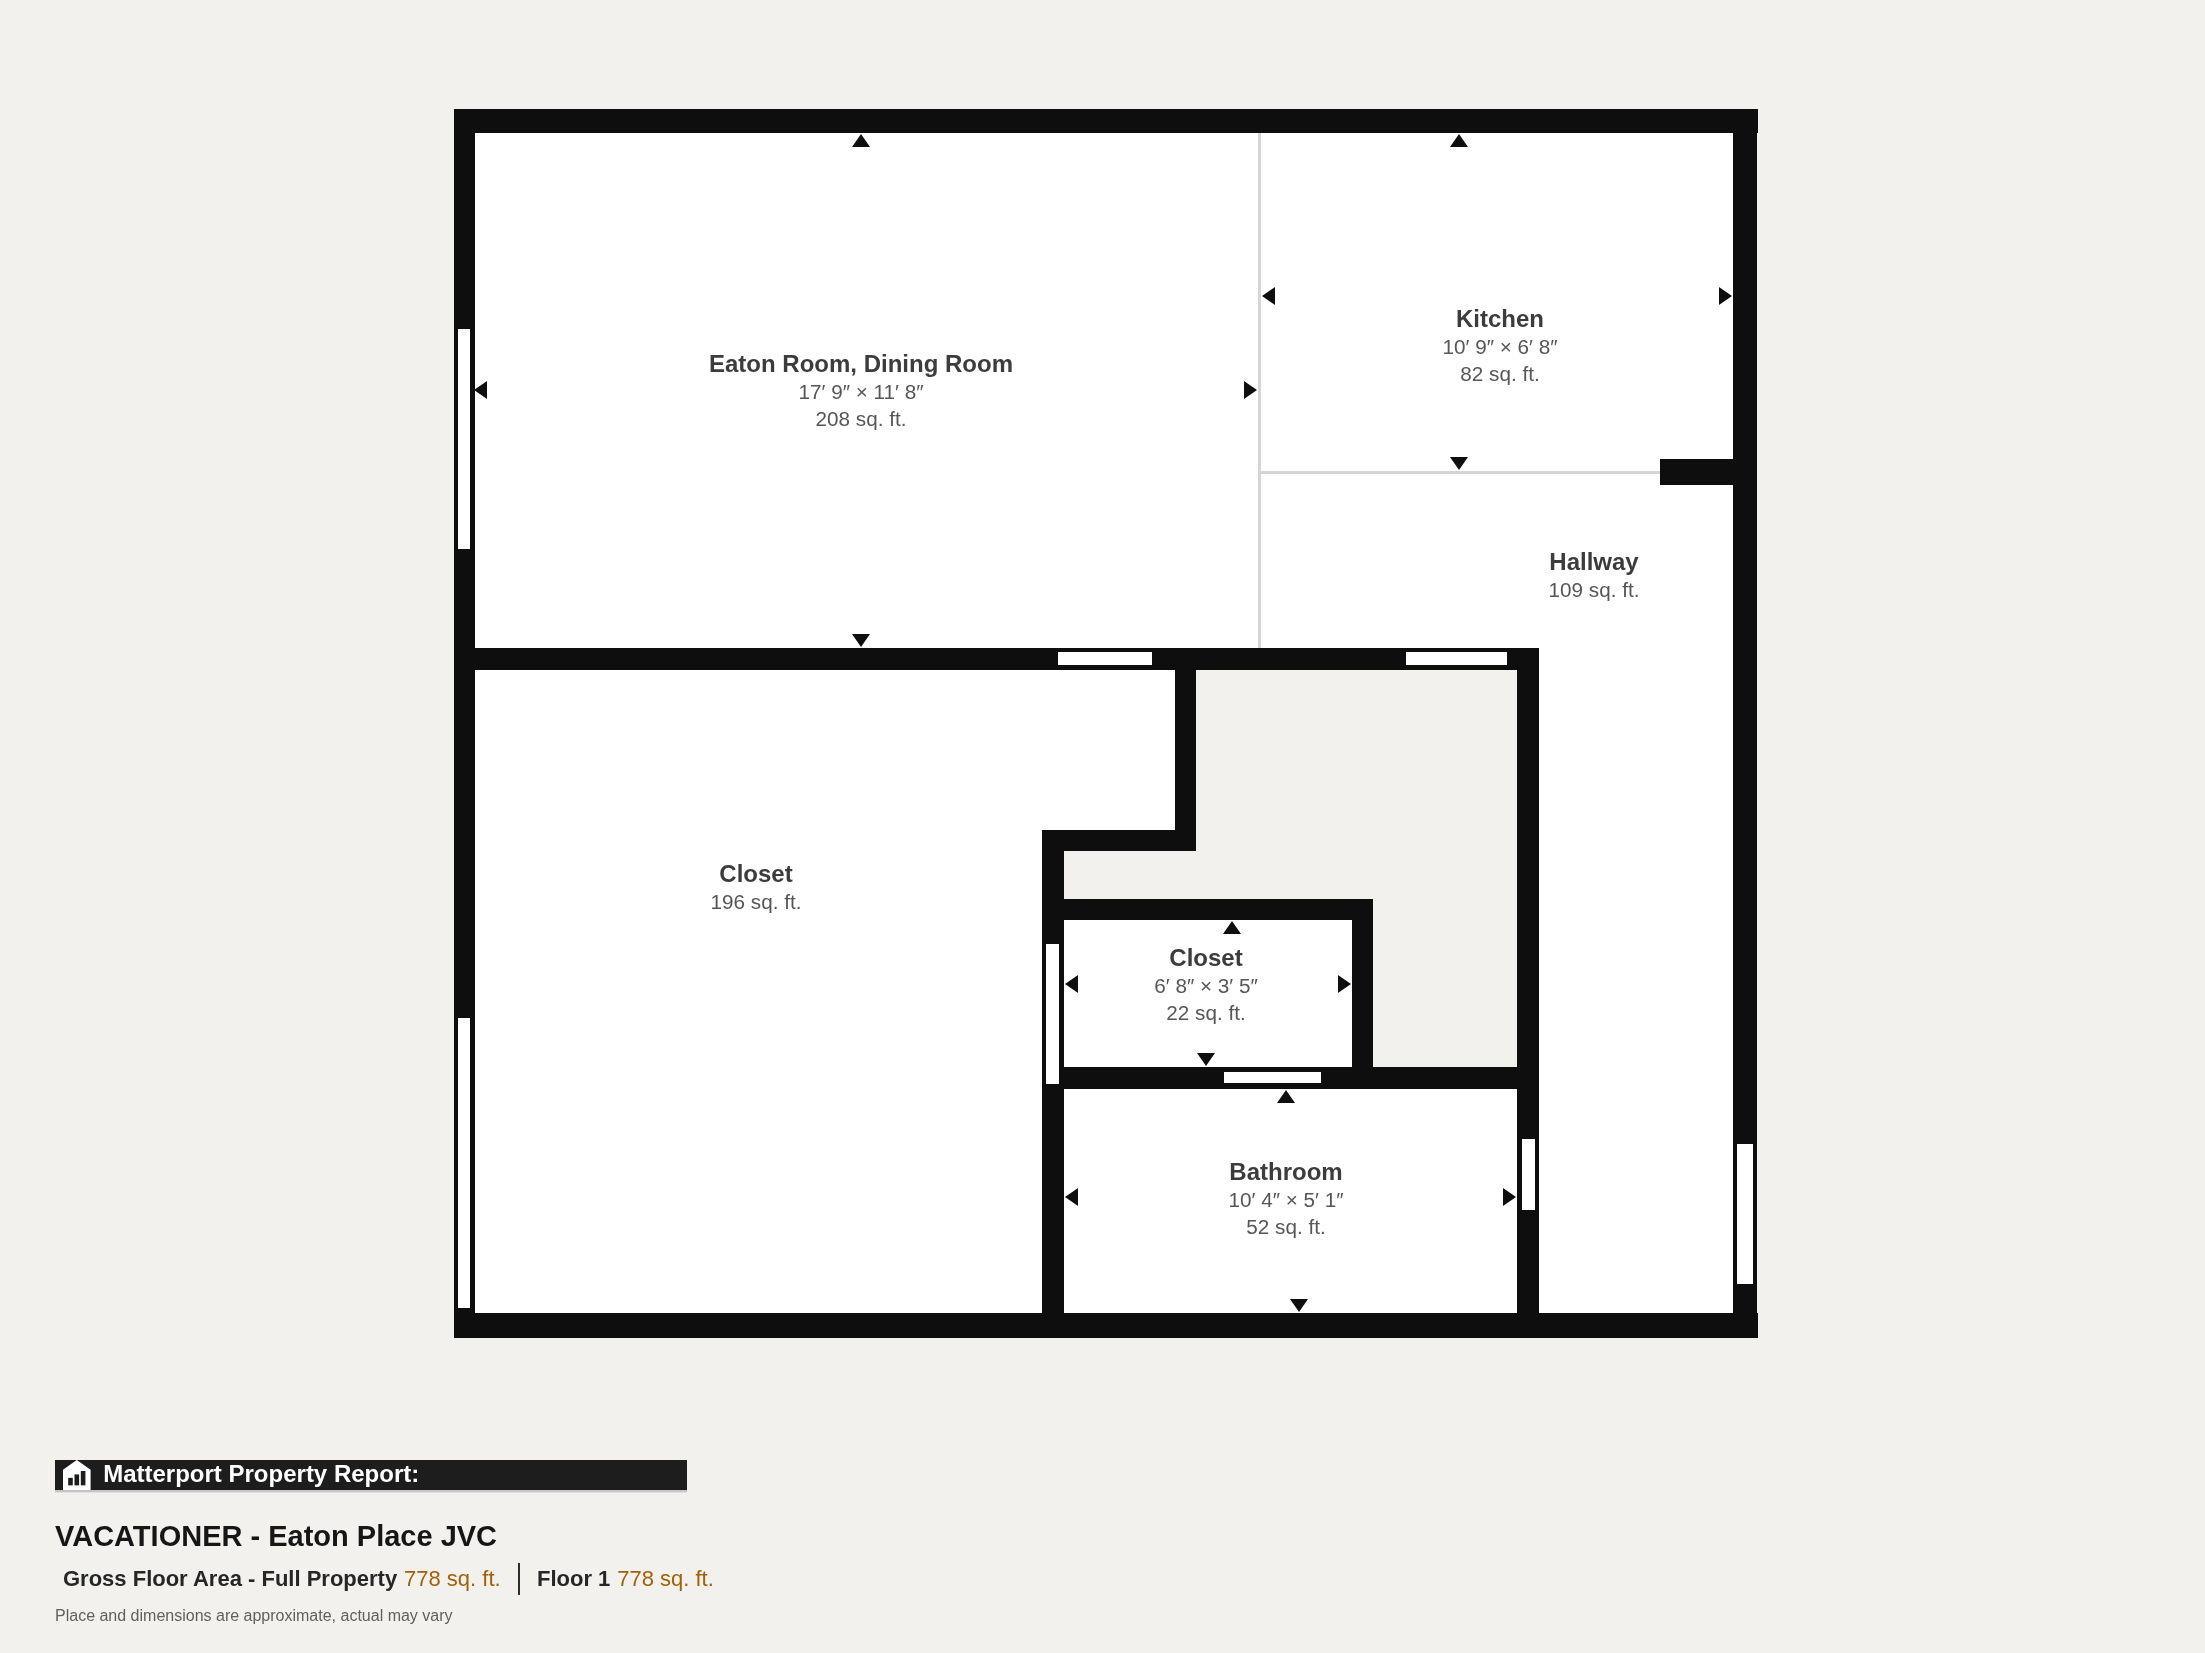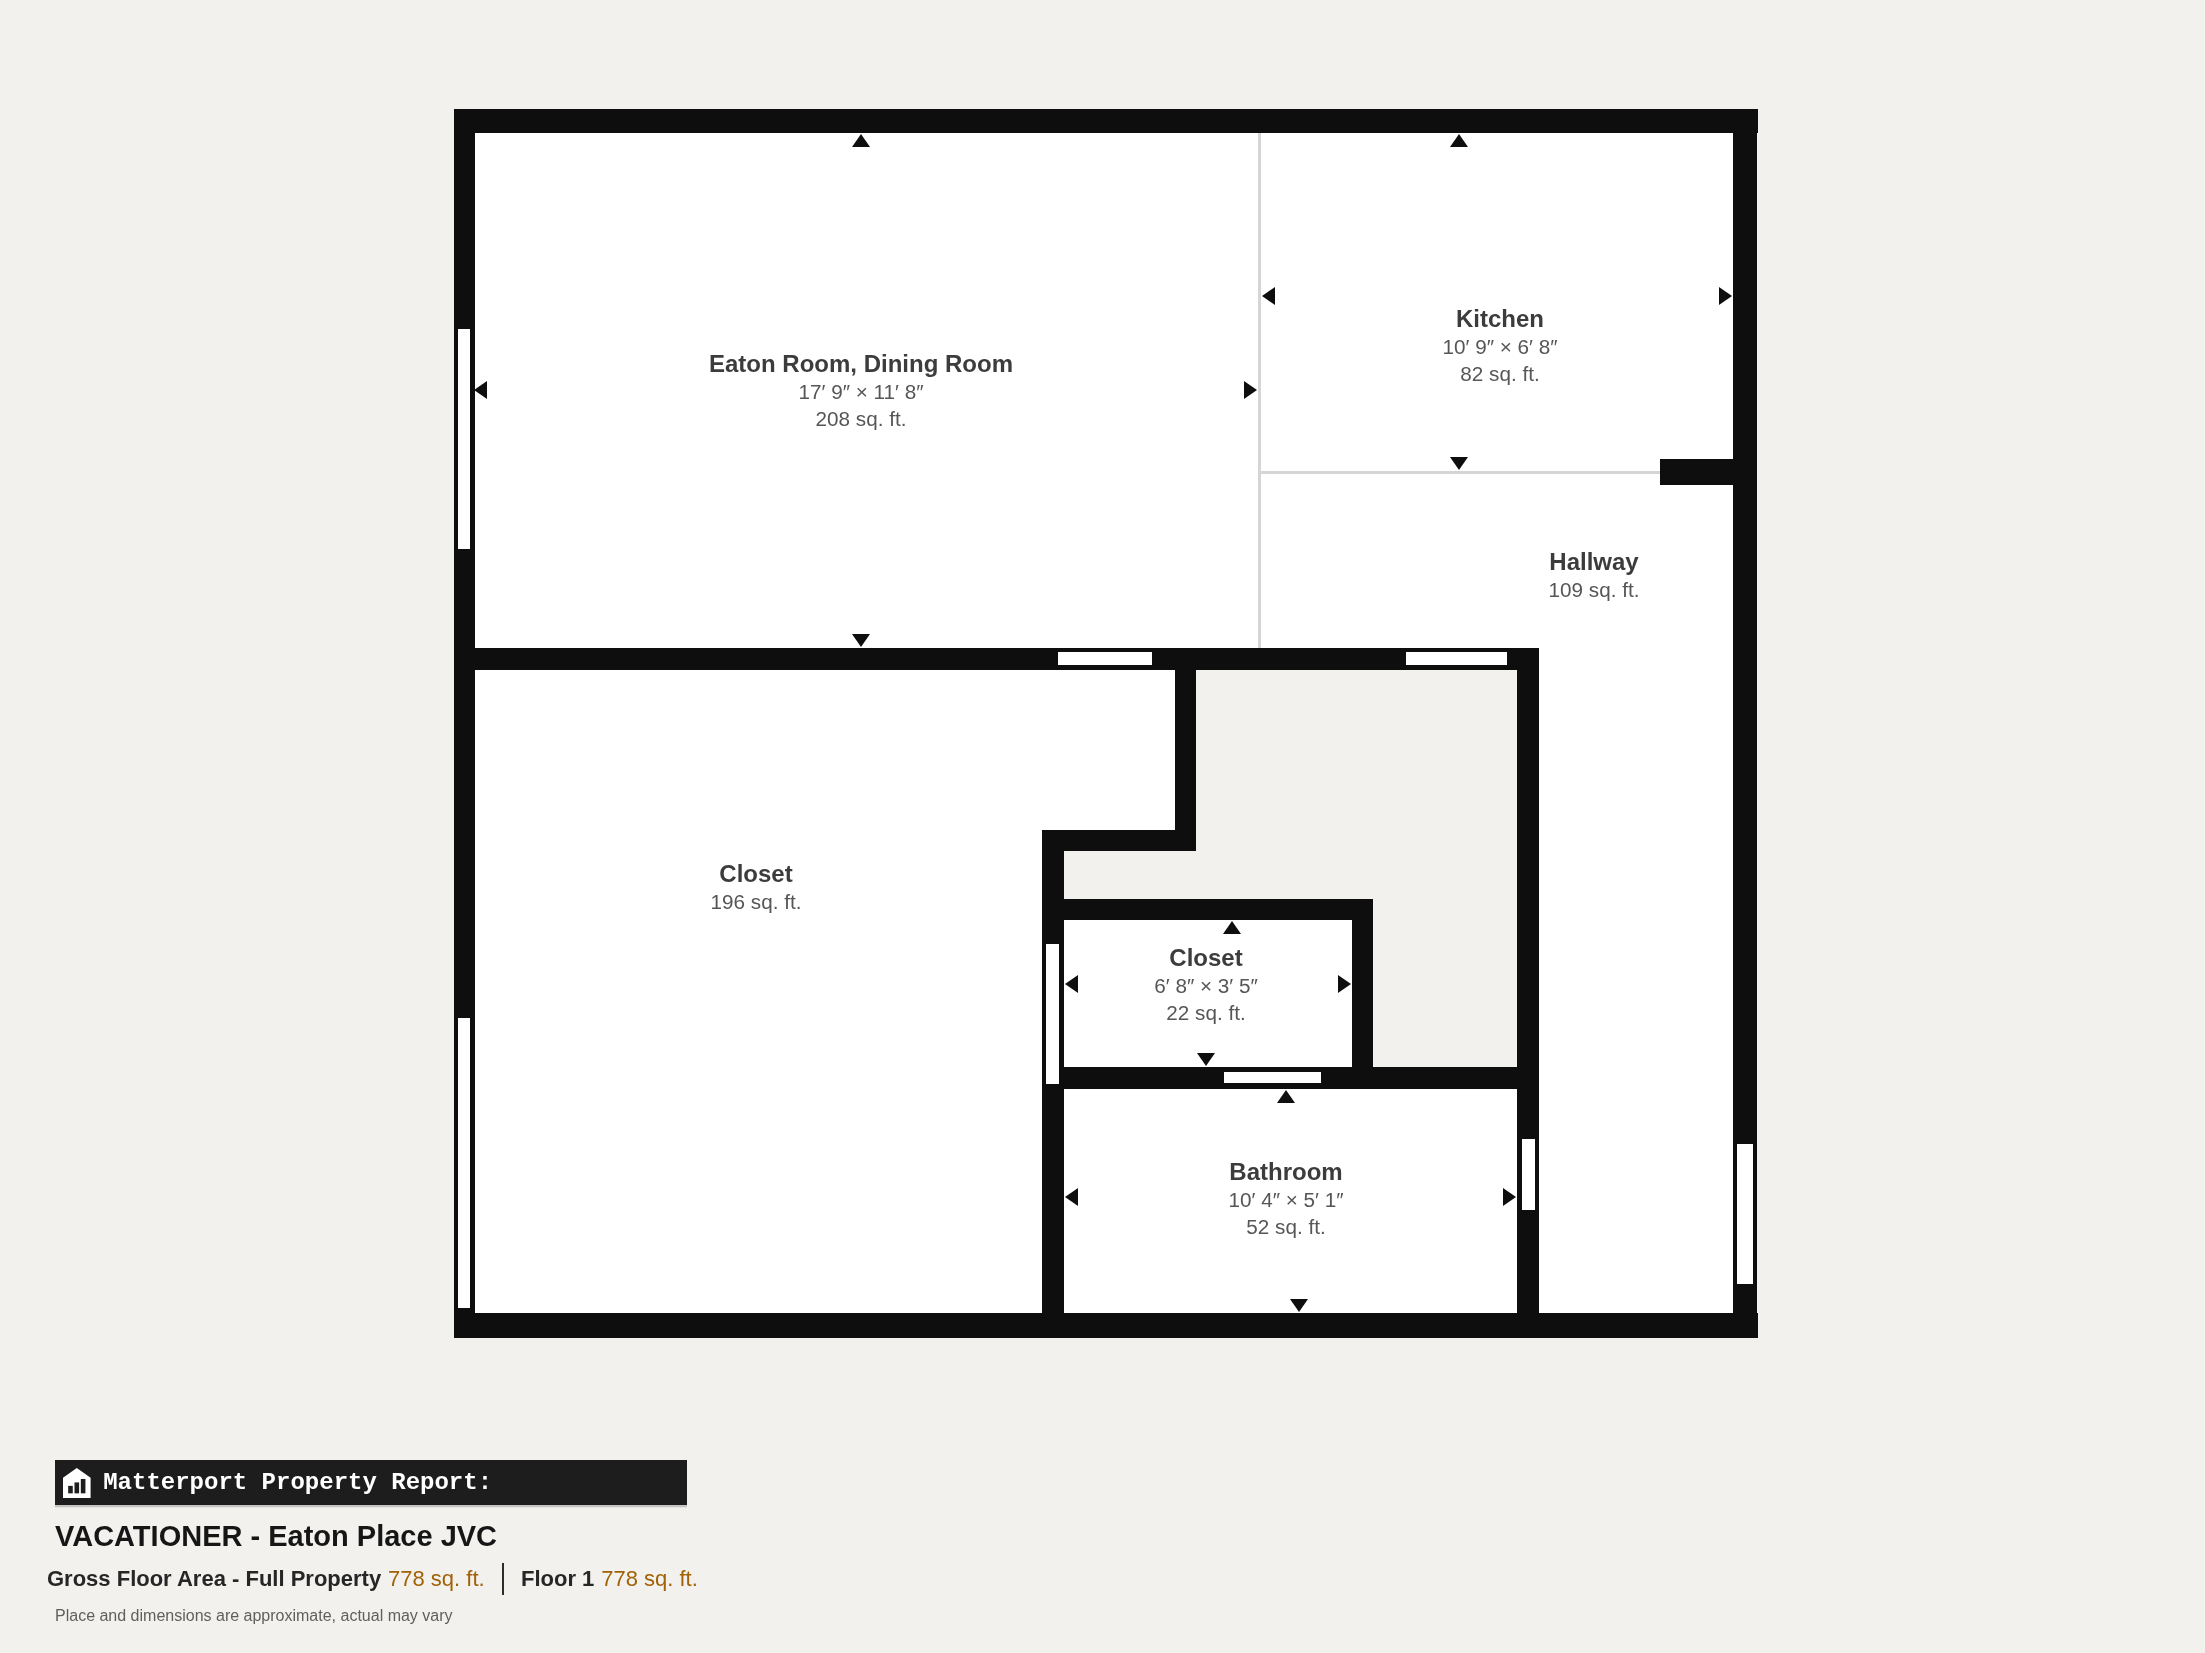--- a/index.html
+++ b/index.html
@@ -30,33 +30,32 @@
   .ar.down{border-left:9.2px solid transparent;border-right:9.2px solid transparent;border-top:13.8px solid var(--wall);}
   .ar.left{border-top:9.2px solid transparent;border-bottom:9.2px solid transparent;border-right:13.8px solid var(--wall);}
   .ar.right{border-top:9.2px solid transparent;border-bottom:9.2px solid transparent;border-left:13.8px solid var(--wall);}
   .room-label{
     position:absolute;transform:translate(-50%,-50%);
     text-align:center;white-space:nowrap;
   }
   .room-label .title{display:block;font-size:24px;font-weight:bold;color:var(--label_title);line-height:29px;}
   .room-label .sub{display:block;font-size:20.7px;color:var(--label_sub);line-height:27px;}
   .footer-bar{
-    position:absolute;left:55px;top:1460px;width:632px;height:45px;
-    background:var(--footer_bar);display:flex;align-items:center;
+    position:absolute;left:55px;top:1460px;width:632px;height:30px;
+    background:var(--footer_bar);display:flex;align-items:flex-start;
     box-shadow:0 2.3px 0 rgba(0,0,0,0.18);
-    font-family:Liberation Mono, monospace;
   }
   .footer-bar .icon{margin-left:8px;display:flex;align-items:center;}
   .footer-bar .bar-title{color:#ffffff;font-size:24px;font-weight:bold;margin-left:12.6px;}
   .property-name{
     position:absolute;left:55px;top:1520px;
     font-size:29px;font-weight:bold;color:#161616;white-space:nowrap;
   }
   .area-line{
-    position:absolute;left:47px;top:1563px;height:32px;
+    position:absolute;left:63px;top:1563px;height:32px;
     display:flex;align-items:center;font-size:22px;color:#3a3a3a;white-space:nowrap;
   }
   .area-line .b{font-weight:bold;color:#262626;}
   .area-line .v{font-weight:normal;color:#a16207;margin-left:6.9px;}
   .area-line .sep{display:inline-block;width:2.3px;height:32px;background:#2c2c2c;margin:0 17px;}
   .disclaimer{
     position:absolute;left:55px;top:1607px;
     font-size:16px;color:#5f5f5f;white-space:nowrap;
   }
 </style>

